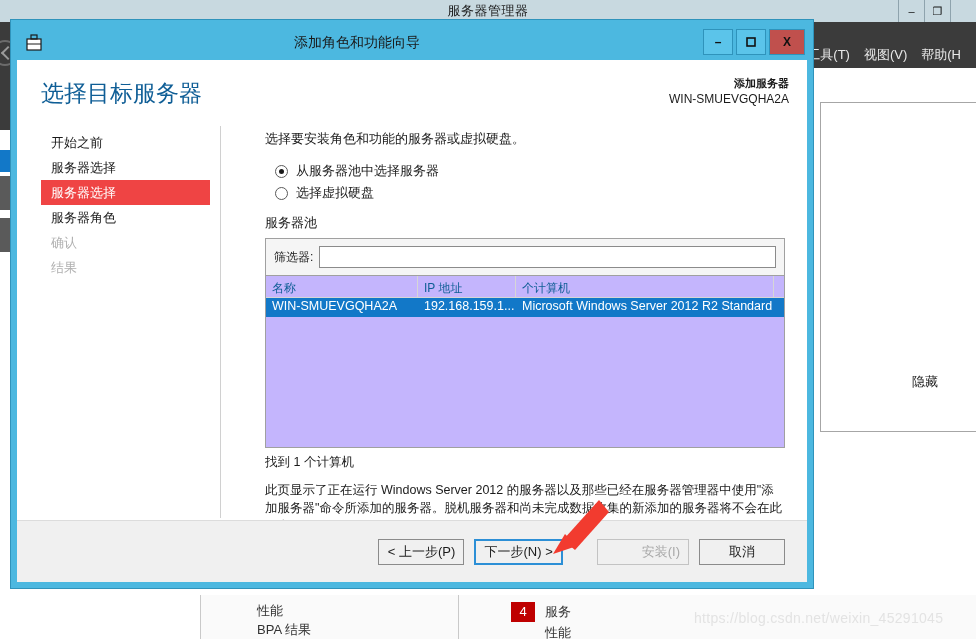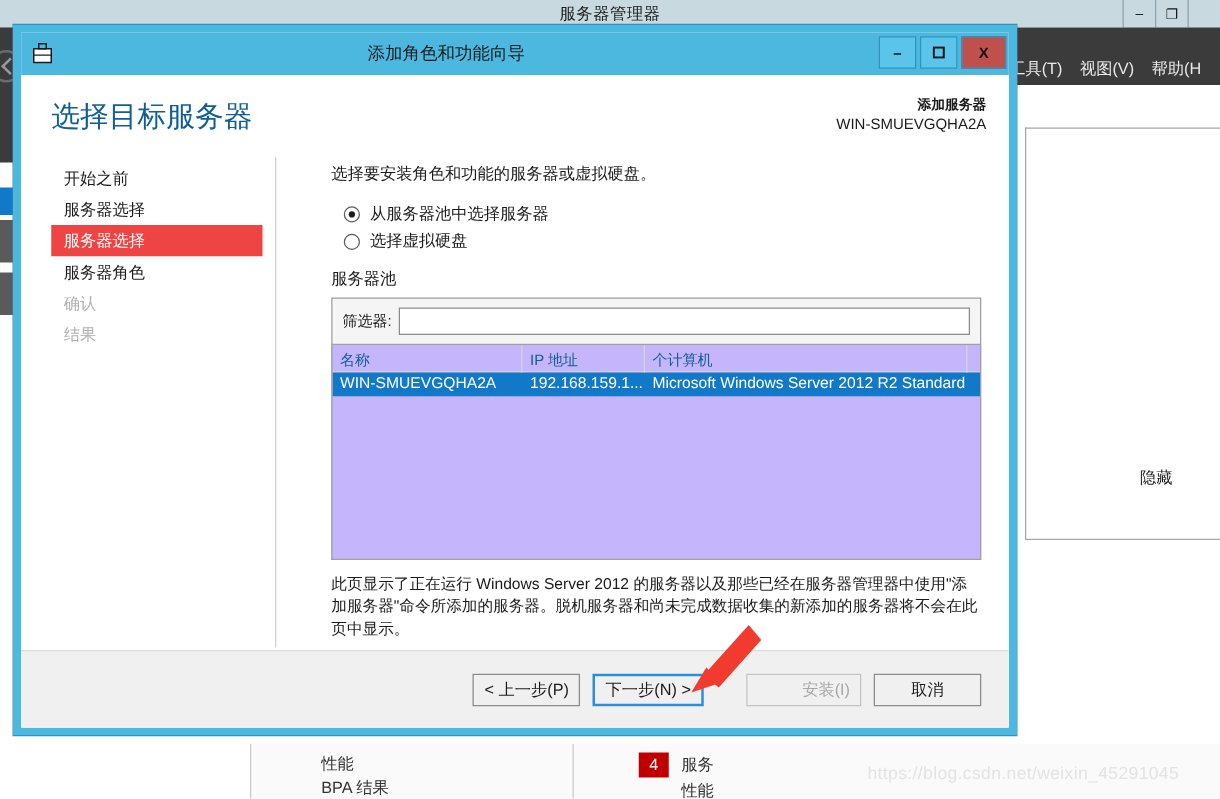--- a/index.html
+++ b/index.html
@@ -324,20 +324,21 @@
             <div class="wz-th c3">个计算机</div>
             <div class="wz-th c4"></div>
           </div>
           <div class="wz-trow">
             <div class="wz-td c1">WIN-SMUEVGQHA2A</div>
             <div class="wz-td c2">192.168.159.1...</div>
             <div class="wz-td c3">Microsoft Windows Server 2012 R2 Standard</div>
           </div>
         </div>
 
+        <div class="wz-found">找到 1 个计算机</div>
         <div class="wz-note">此页显示了正在运行 Windows Server 2012 的服务器以及那些已经在服务器管理器中使用"添加服务器"命令所添加的服务器。脱机服务器和尚未完成数据收集的新添加的服务器将不会在此页中显示。</div>
 
       </div>
     </div>
 
     <div class="wz-footer">
       <div class="wz-btn">&lt; 上一步(P)</div>
       <div class="wz-btn focused">下一步(N) &gt;</div>
       <span class="wz-btn-gap"></span>
       <div class="wz-btn disabled">安装(I)</div>

